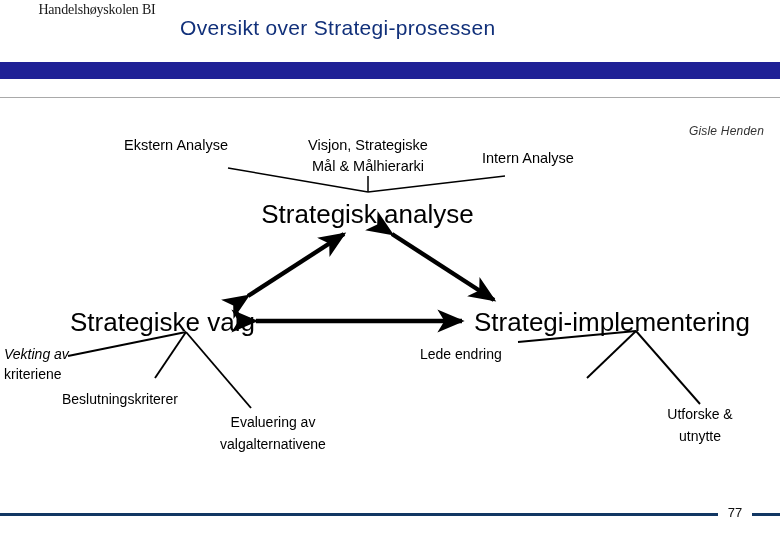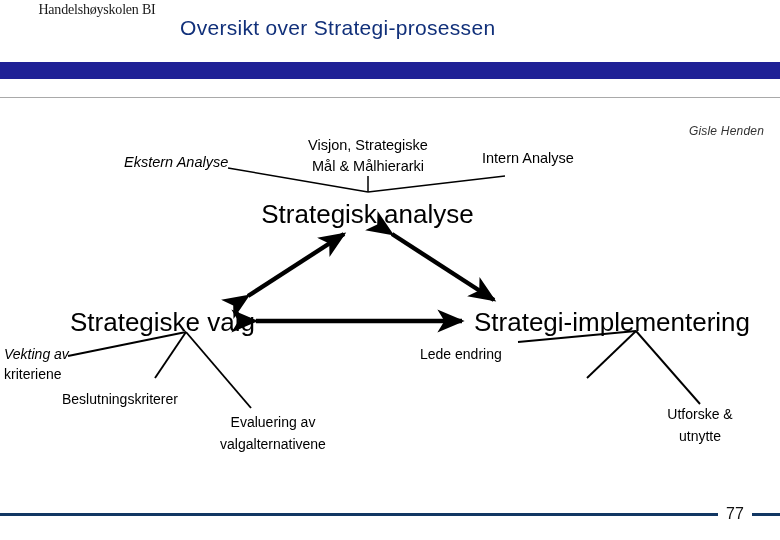--- a/index.html
+++ b/index.html
@@ -126,21 +126,21 @@
     width: 28px;
     height: 3px;
     background: #123763;
   }
   .page-num {
     position: absolute;
     left: 718px;
     top: 505px;
     width: 34px;
     text-align: center;
-    font-size: 16px;
+    font-size: 13px;
     color: #111111;
   }
 </style>
 </head>
 <body>
 
 <div id="slide">
 
   <div class="logo">
     <span class="logo-sub">Handelshøyskolen BI</span>
@@ -179,21 +179,21 @@
       <path d="M186,332 L251,408"></path>
     </g>
 
     <g stroke="#000000" stroke-width="1.9" fill="none">
       <path d="M636,331 L518,342"></path>
       <path d="M636,331 L587,378"></path>
       <path d="M636,331 L700,404"></path>
     </g>
   </svg>
 
-  <div class="lbl lbl-md" style="left:124px; top:154px;font-style:italic;">Ekstern Analyse</div>
+  <div class="lbl lbl-md" style="left:124px; top:137px;">Ekstern Analyse</div>
 
   <div class="lbl lbl-md center" style="left:268px; top:137px; width:200px;">Visjon, Strategiske</div>
   <div class="lbl lbl-md center" style="left:268px; top:158px; width:200px;">Mål &amp; Målhierarki</div>
 
   <div class="lbl lbl-md" style="left:482px; top:150px;">Intern Analyse</div>
 
   <div class="lbl lbl-lg center" style="left:255px; top:199px; width:225px;">Strategisk analyse</div>
 
   <div class="lbl lbl-lg" style="left:70px; top:307px;">Strategiske valg</div>
   <div class="lbl lbl-sm" style="left:4px; top:346px;font-style:italic;">Vekting av</div>

